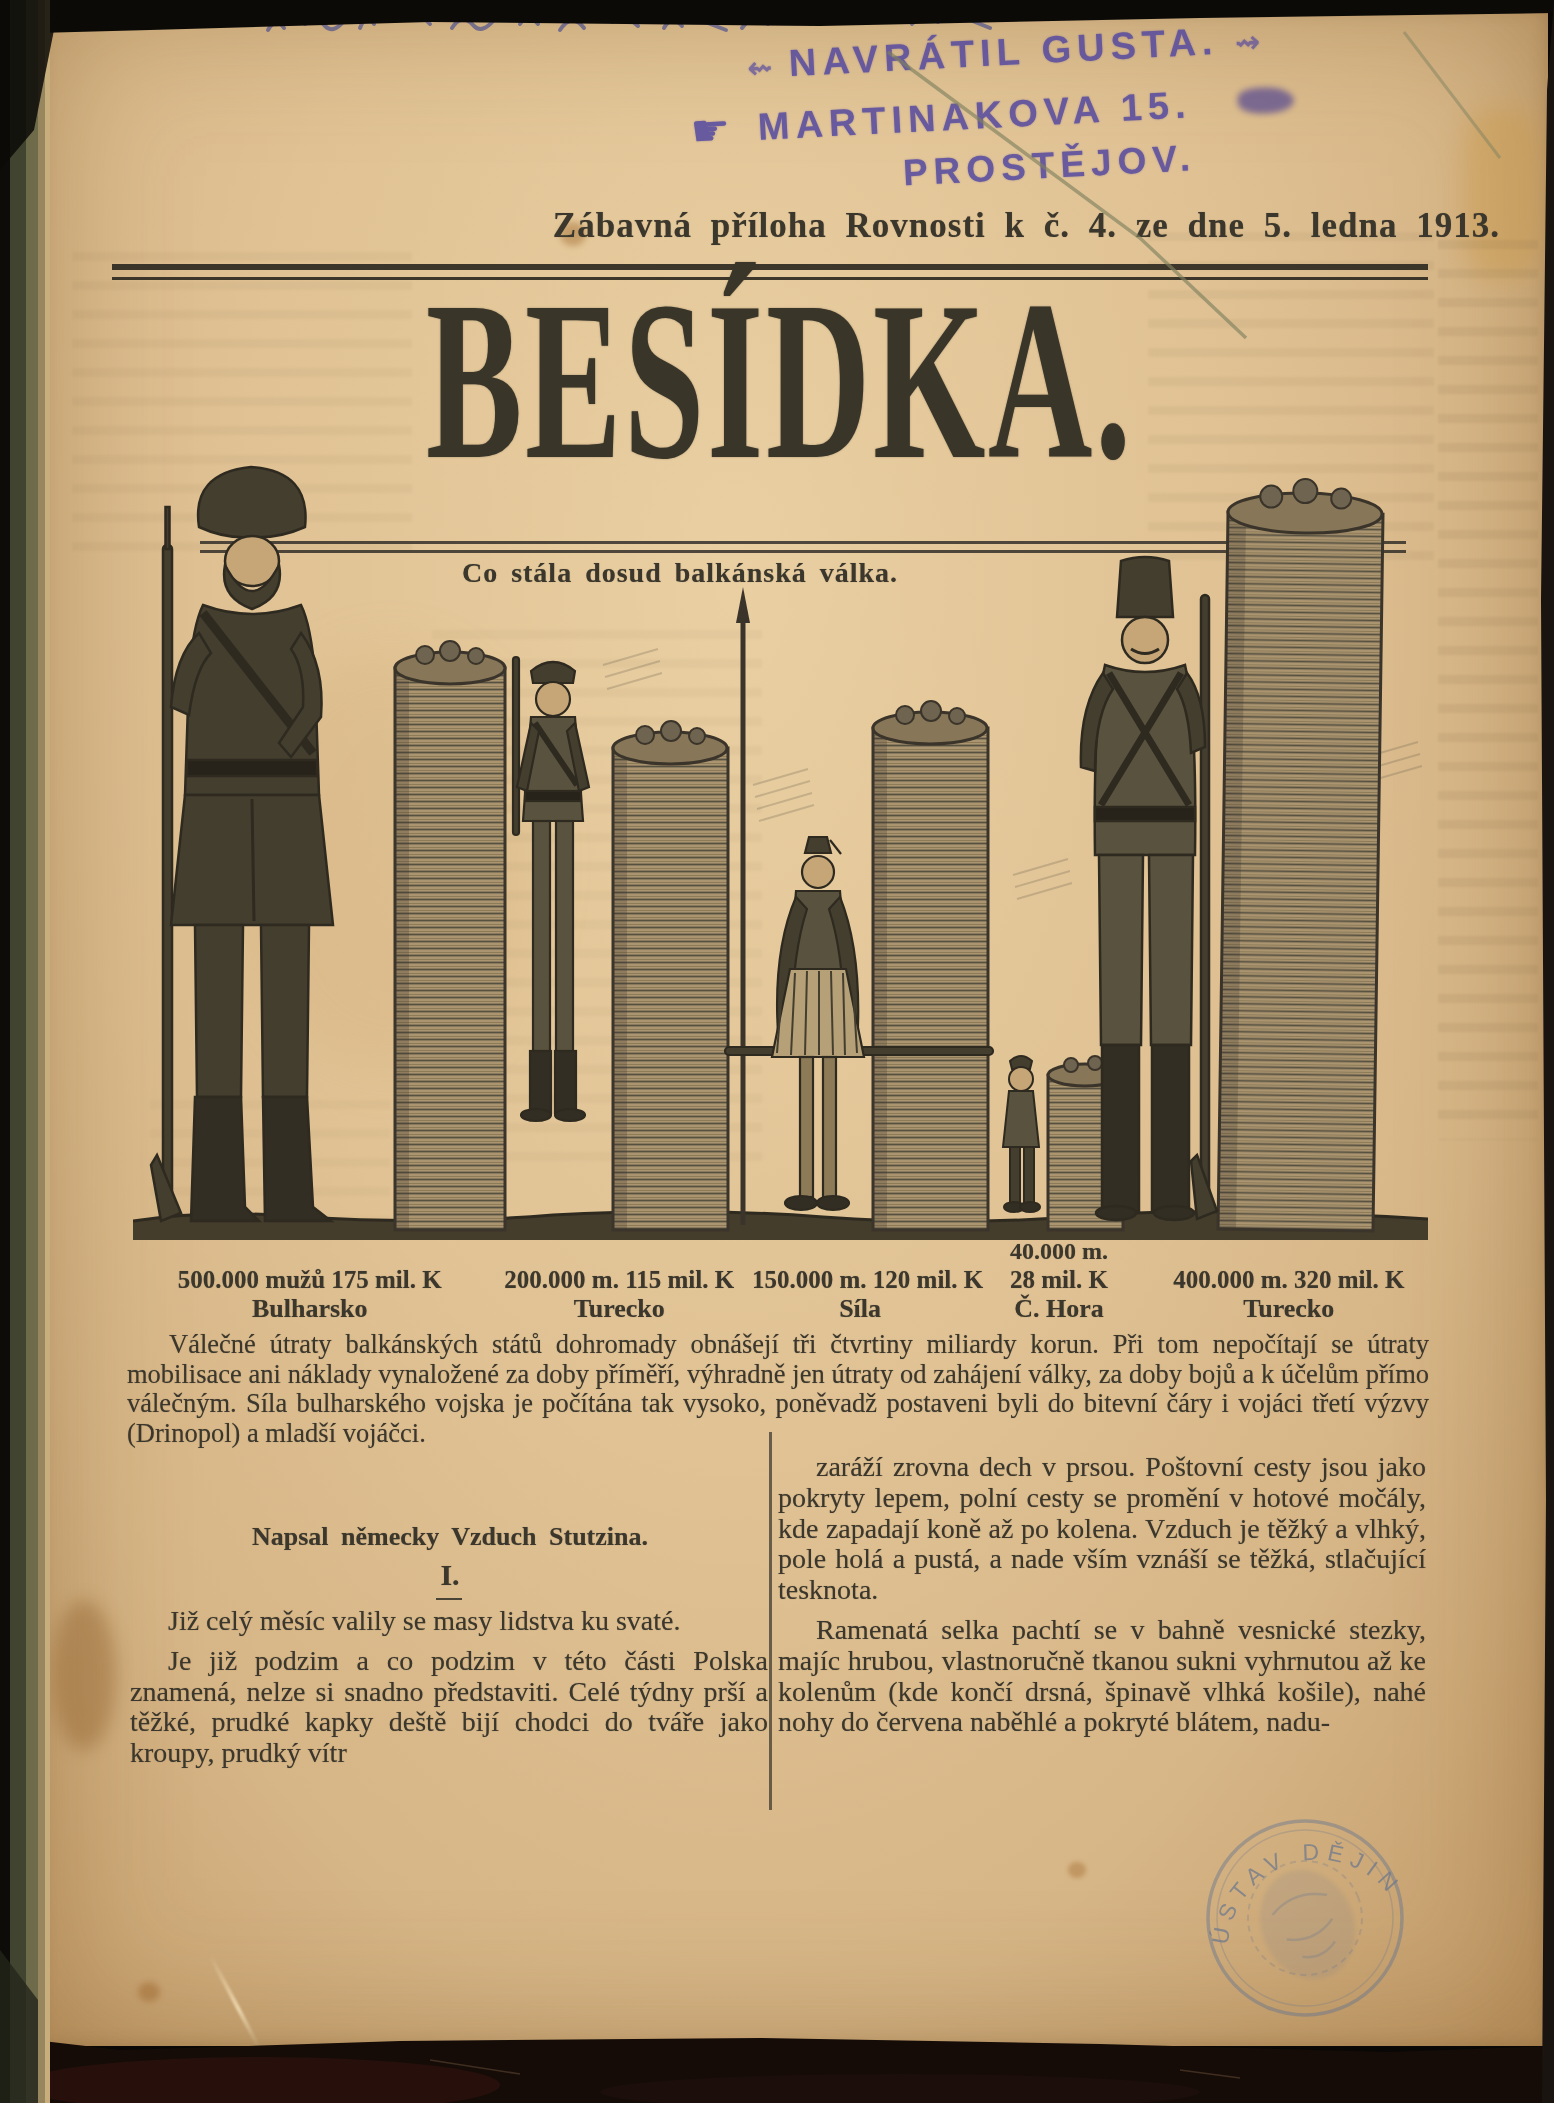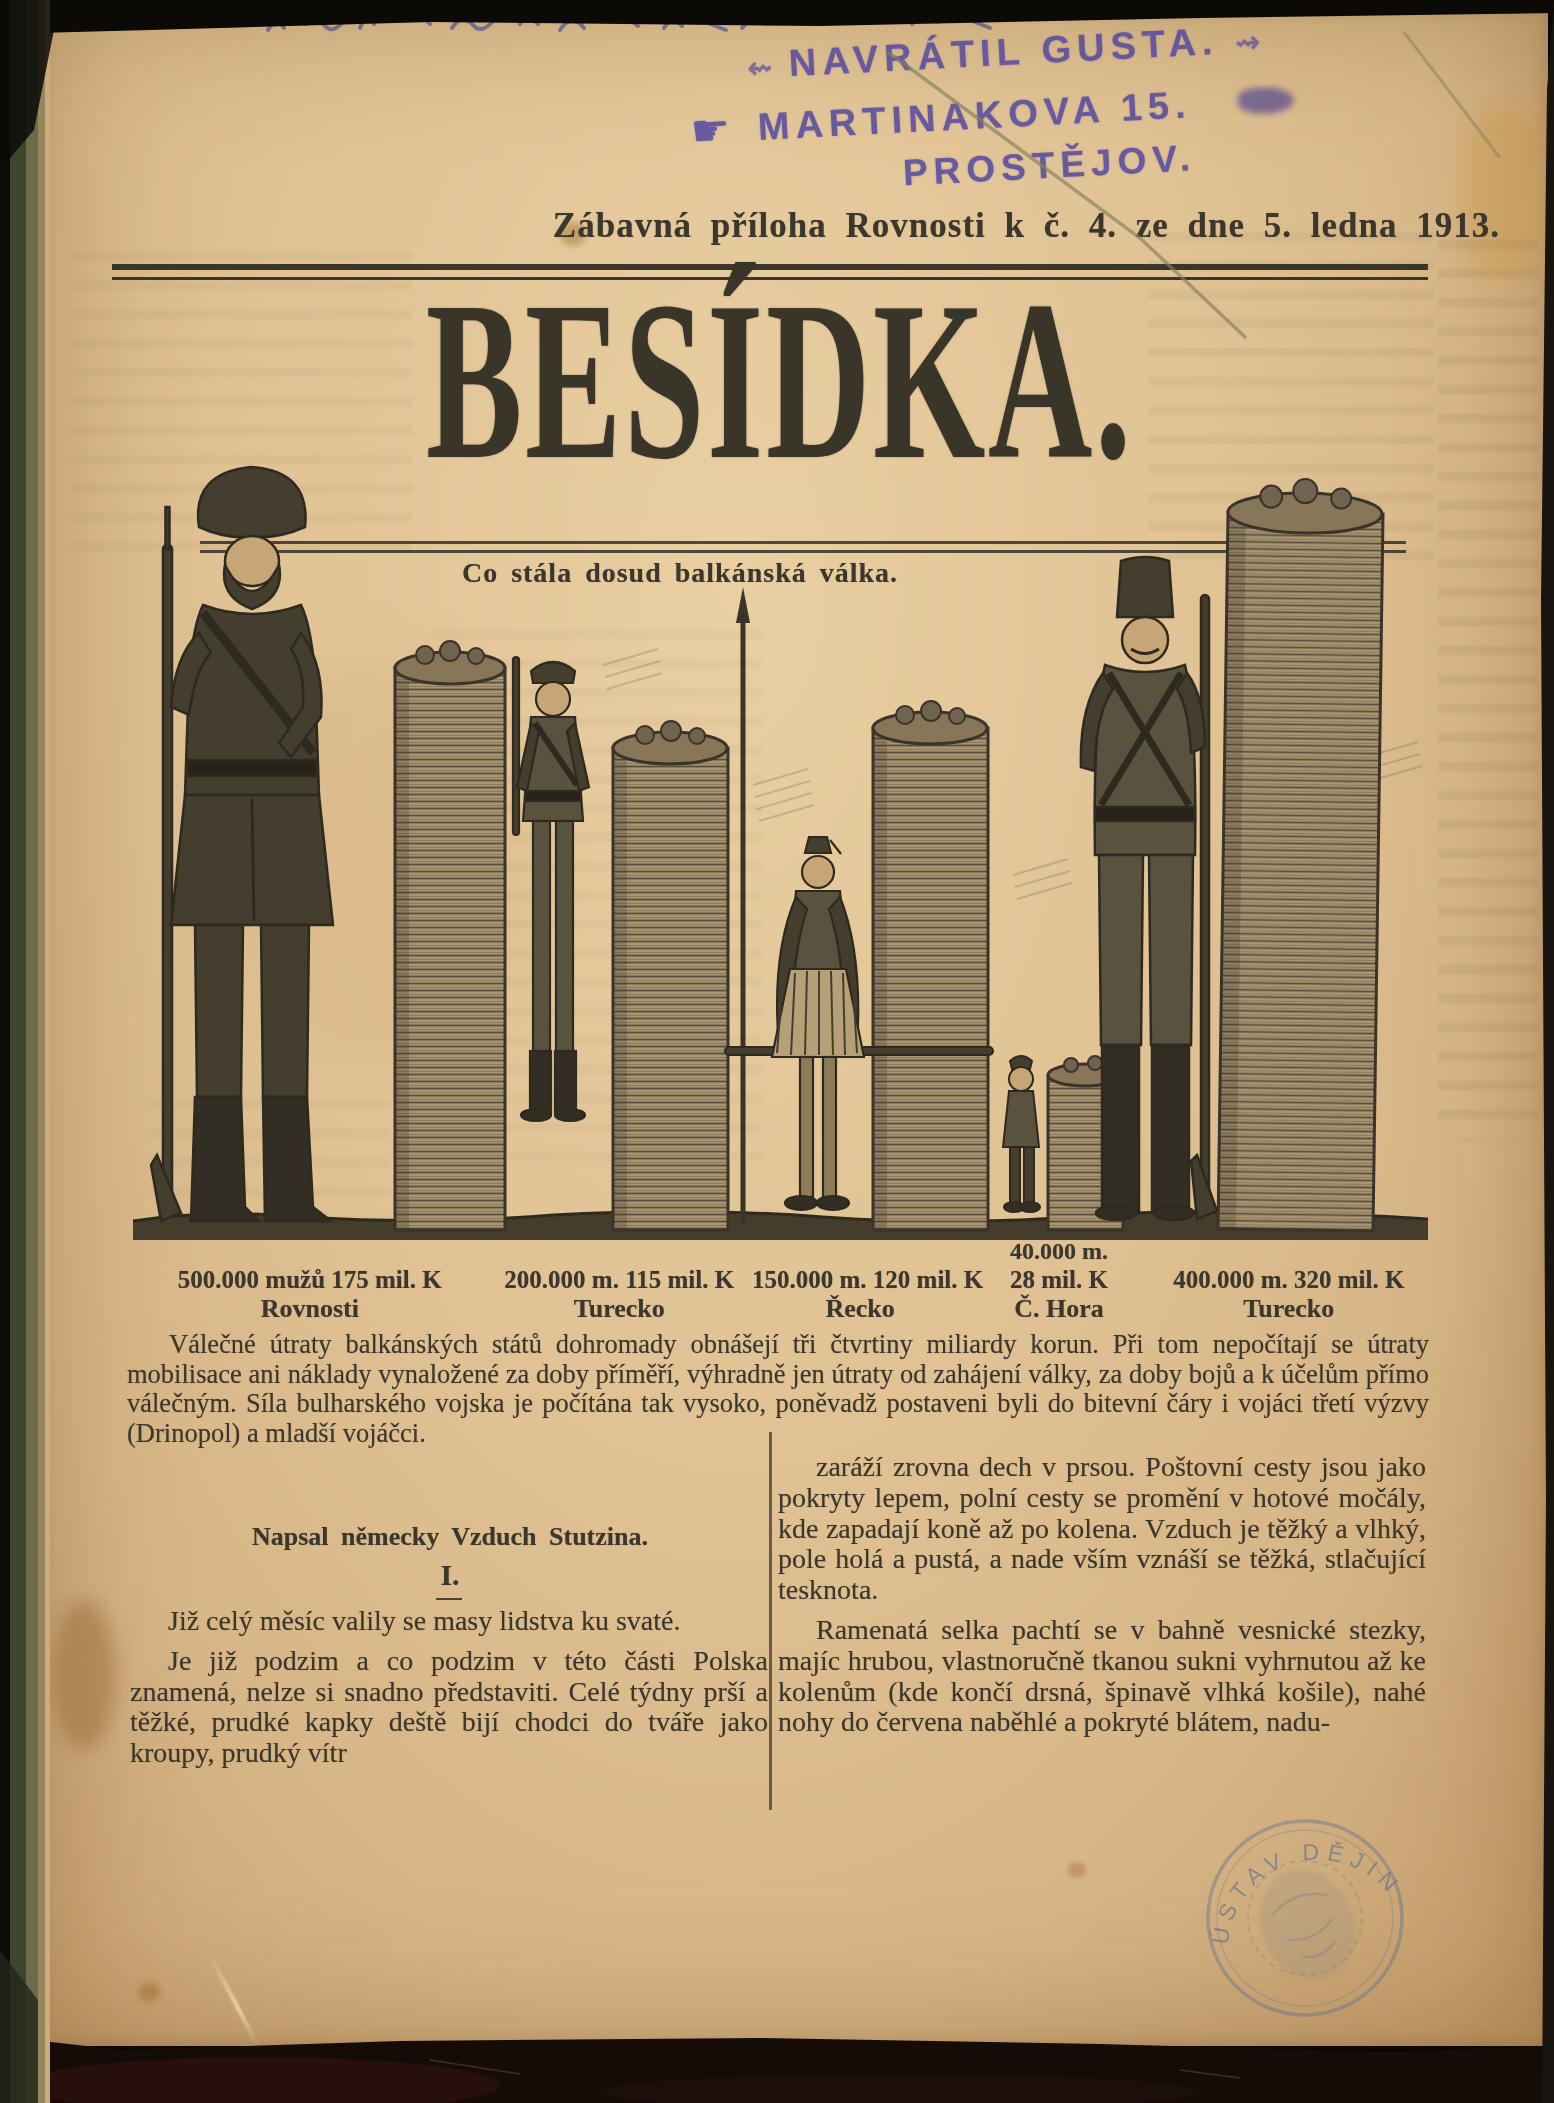--- a/index.html
+++ b/index.html
@@ -255,31 +255,31 @@
       <rect x="1019" y="590" width="37" height="166" fill="#332e23"></rect>
       <ellipse cx="983" cy="758" rx="20" ry="7" fill="#332e23"></ellipse>
       <ellipse cx="1041" cy="758" rx="20" ry="7" fill="#332e23"></ellipse>
     </g>
   </svg>
 
   <div class="captions print">
     <div class="cap-cell">
       <div class="cap-top"></div>
       <div class="cap-main">500.000 mužů 175 mil. K</div>
-      <div class="cap-country">Rovnosti</div>
+      <div class="cap-country">Bulharsko</div>
     </div>
     <div class="cap-cell">
       <div class="cap-top"></div>
       <div class="cap-main">200.000 m. 115 mil. K</div>
       <div class="cap-country">Turecko</div>
     </div>
     <div class="cap-cell">
       <div class="cap-top"></div>
       <div class="cap-main">150.000 m. 120 mil. K</div>
-      <div class="cap-country">Řecko</div>
+      <div class="cap-country">Síla</div>
     </div>
     <div class="cap-cell">
       <div class="cap-top">40.000 m.</div>
       <div class="cap-main">28 mil. K</div>
       <div class="cap-country">Č. Hora</div>
     </div>
     <div class="cap-cell">
       <div class="cap-top"></div>
       <div class="cap-main">400.000 m. 320 mil. K</div>
       <div class="cap-country">Turecko</div>

